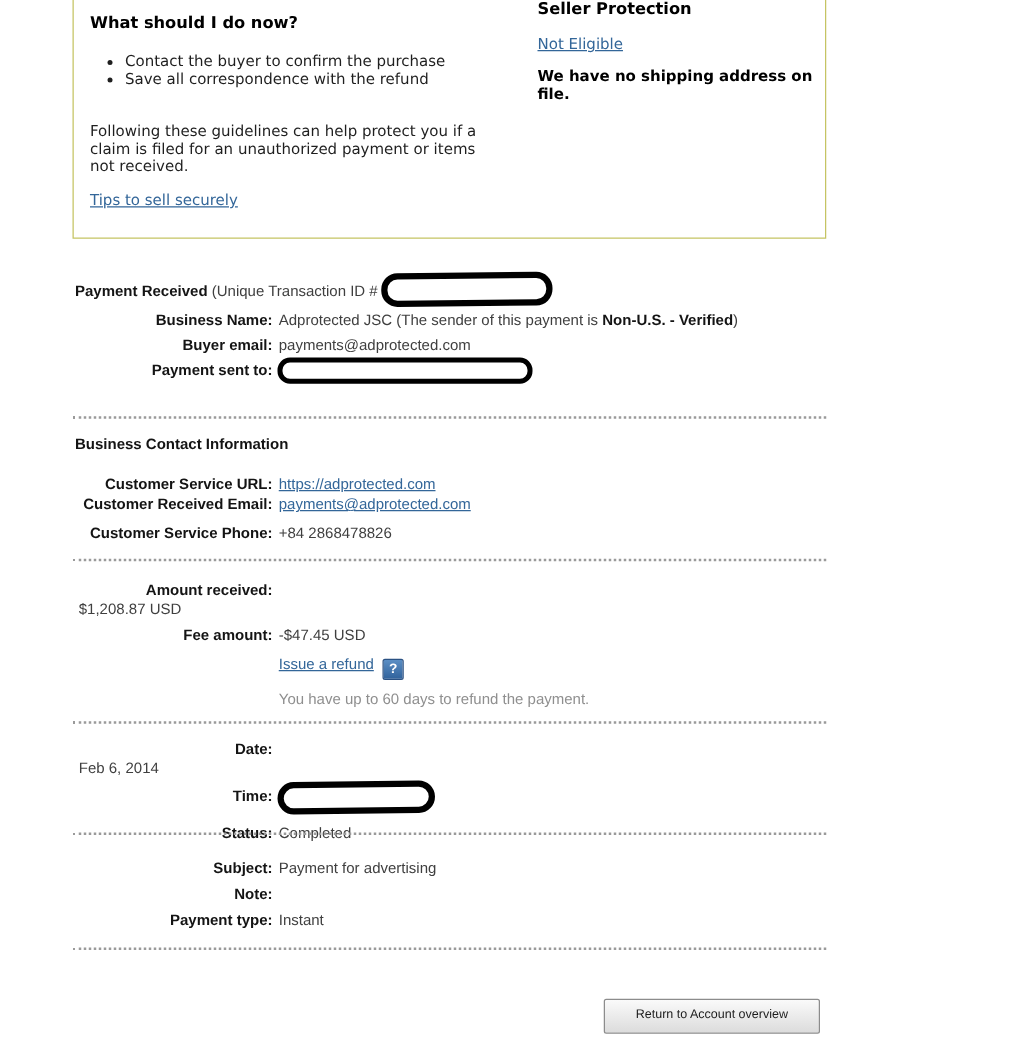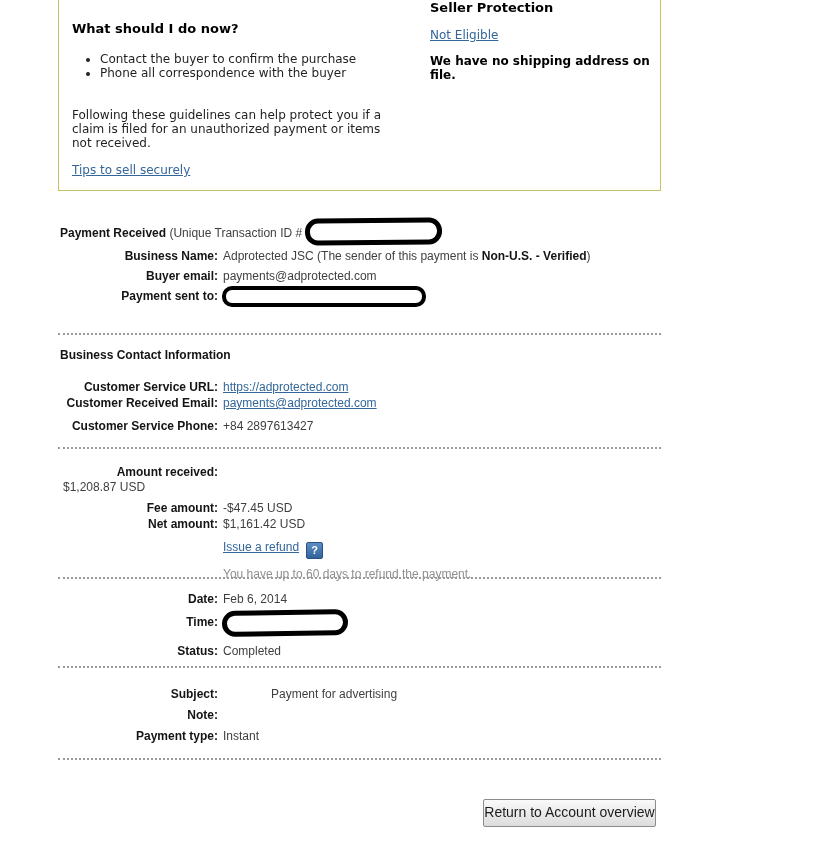--- a/index.html
+++ b/index.html
@@ -5,21 +5,21 @@
   * { margin:0; padding:0; box-sizing:content-box; }
   html,body { width:826px; height:846px; background:#ffffff; overflow:hidden; }
   body { position:relative; font-family:"Liberation Sans", sans-serif; font-size:12px; color:#3f3f3f; }
 
   
   .protection-box {
     position:absolute; left:58px; top:-12px; width:601px; height:201px;
     border:1px solid #c5c463; background:#fff;
     font-family:"DejaVu Sans", sans-serif; font-size:12px; color:#1f1f1f;
   }
-  .box-left  { position:absolute; left:13px;  top:32px; width:330px; }
+  .box-left  { position:absolute; left:13px;  top:22px; width:330px; }
   .box-right { position:absolute; left:371px; top:11px; width:228px; }
   .box-h { font-size:13px; font-weight:bold; color:#000; }
   .box-left ul { margin:16px 0 0 0; padding-left:28px; line-height:14px; }
   .box-left li { margin-bottom:0; }
   .box-para { margin-top:28px; line-height:14px; }
   .box-link-wrap { margin-top:13px; }
   .lnk { color:#336699; text-decoration:underline; cursor:pointer; }
   .box-right .sp-link { display:inline-block; margin-top:13px; }
   .box-right .sp-note { margin-top:12px; font-weight:bold; color:#000; line-height:14px; }
 
@@ -53,33 +53,33 @@
     display:inline-block; width:15px; height:15px; margin-left:7px;
     background:linear-gradient(#5b8ec4,#31639c); border:1px solid #2a5183; border-radius:2px;
     color:#fff; font-weight:bold; font-size:11px; line-height:15px; text-align:center;
     vertical-align:-3px; cursor:pointer;
   }
 
   
   .return-btn {
     position:absolute; left:483px; top:799px; width:171px; height:26px;
     background:linear-gradient(#fafafa,#dcdcdc); border:1px solid #8c8c8c; border-radius:2px;
-    font-family:"Liberation Sans", sans-serif; font-size:14px; color:#1c1c1c;
+    font-family:"Liberation Sans", sans-serif; font-size:10px; color:#1c1c1c;
     text-align:center; line-height:24px; cursor:pointer;
   }
 </style>
 </head>
 <body>
 
 <div class="protection-box">
   <div class="box-left">
     <div class="box-h">What should I do now?</div>
     <ul>
       <li>Contact the buyer to confirm the purchase</li>
-      <li>Phone all correspondence with the buyer</li>
+      <li>Save all correspondence with the refund</li>
     </ul>
     <div class="box-para">Following these guidelines can help protect you if a claim is filed for an unauthorized payment or items not received.</div>
     <div class="box-link-wrap">
       <span class="lnk">Tips to sell securely</span>
     </div>
   </div>
   <div class="box-right">
     <div class="box-h">Seller Protection</div>
     <span class="lnk sp-link">Not Eligible</span>
     <div class="sp-note">We have no shipping address on file.</div>
@@ -114,66 +114,62 @@
   <div class="row" style="margin-bottom:1px;">
     <div class="lbl">Customer Service URL:</div>
     <div class="val"><span class="lnk">https://adprotected.com</span></div>
   </div>
   <div class="row">
     <div class="lbl">Customer Received Email:</div>
     <div class="val"><span class="lnk">payments@adprotected.com</span></div>
   </div>
   <div class="row" style="margin-top:8px;align-items:flex-end;">
     <div class="lbl">Customer Service Phone:</div>
-    <div class="val">+84 2897613427</div>
+    <div class="val">+84 2868478826</div>
   </div>
 </div>
 
 <div class="divider" style="top:447px;"></div>
 
 <div class="section" style="top:465px;">
   <div class="row" style="margin-bottom:6px;flex-direction:column;">
     <div class="lbl">Amount received:</div>
     <div class="val">$1,208.87 USD</div>
   </div>
   <div class="row" style="margin-bottom:1px;">
     <div class="lbl">Fee amount:</div>
     <div class="val">-$47.45 USD</div>
   </div>
-  <div class="row">
-    <div class="lbl">Net amount:</div>
-    <div class="val">$1,161.42 USD</div>
-  </div>
   <div class="indent" style="margin-top:8px;">
     <span class="lnk">Issue a refund</span><span class="help-icon">?</span>
   </div>
   <div class="indent muted" style="margin-top:8px;">You have up to 60 days to refund the payment.</div>
 </div>
 
 <div class="divider" style="top:577px;"></div>
 
 <div class="section" style="top:592px;">
-  <div class="row" style="margin-bottom:8px;">
+  <div class="row" style="margin-bottom:8px;flex-direction:column;">
     <div class="lbl">Date:</div>
     <div class="val">Feb 6, 2014</div>
   </div>
   <div class="row" style="margin-bottom:8px;">
     <div class="lbl">Time:</div>
     <div class="redact redact-time"></div>
   </div>
   <div class="row">
     <div class="lbl">Status:</div>
     <div class="val">Completed</div>
   </div>
 </div>
 
 <div class="divider" style="top:666px;"></div>
 
 <div class="section" style="top:687px;">
-  <div class="row" style="margin-bottom:6px;gap:48px;">
+  <div class="row" style="margin-bottom:6px;">
     <div class="lbl">Subject:</div>
     <div class="val">Payment for advertising</div>
   </div>
   <div class="row" style="margin-bottom:6px;">
     <div class="lbl">Note:</div>
   </div>
   <div class="row">
     <div class="lbl">Payment type:</div>
     <div class="val">Instant</div>
   </div>

